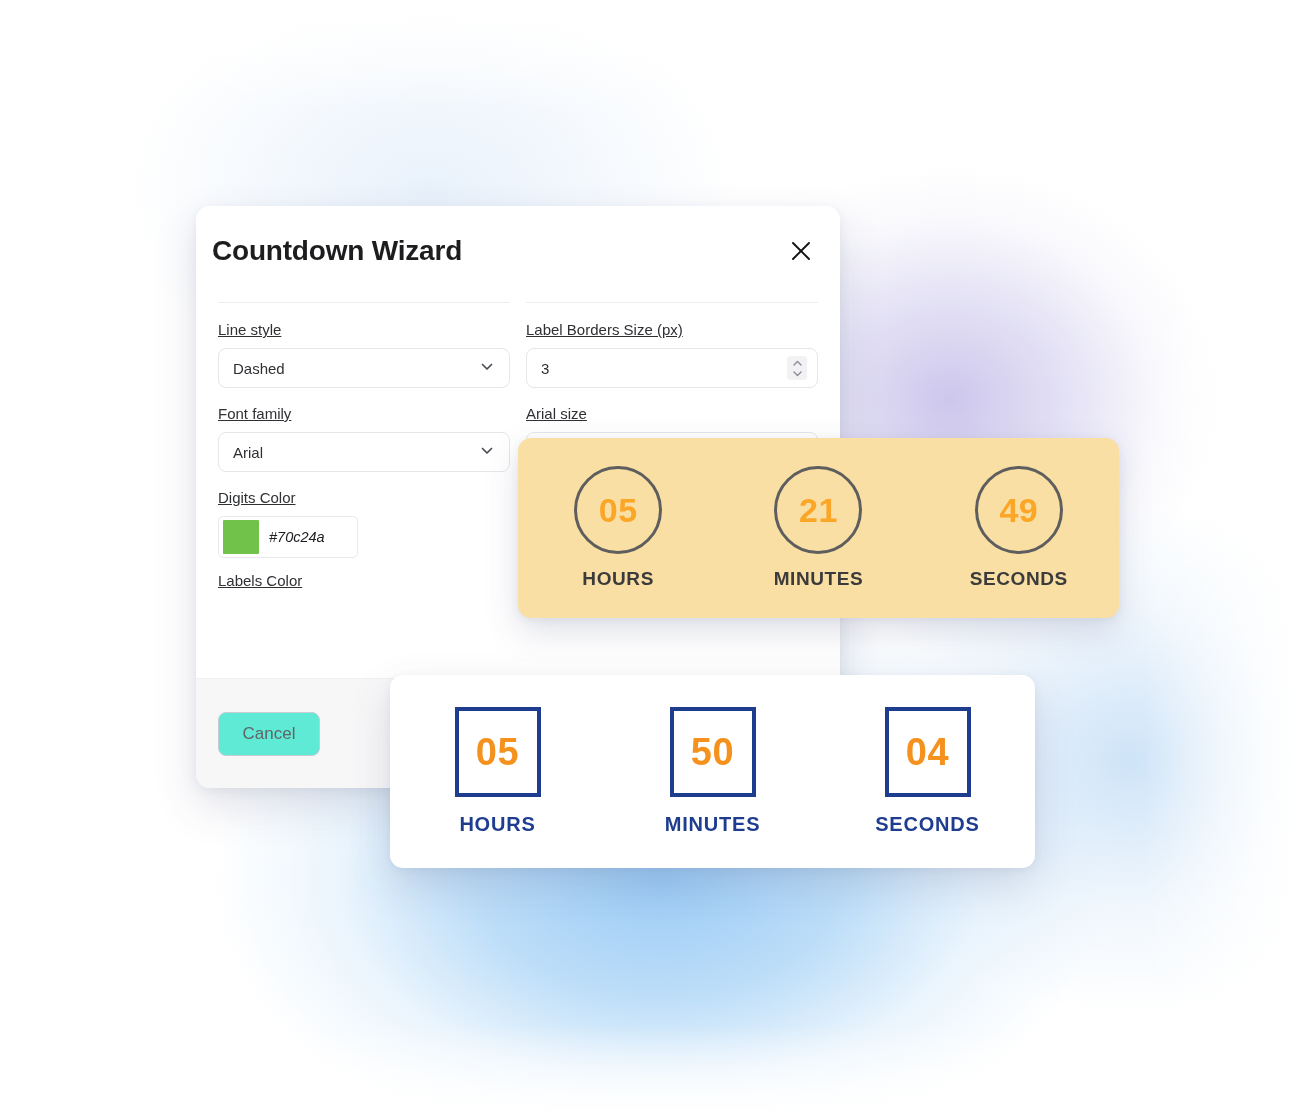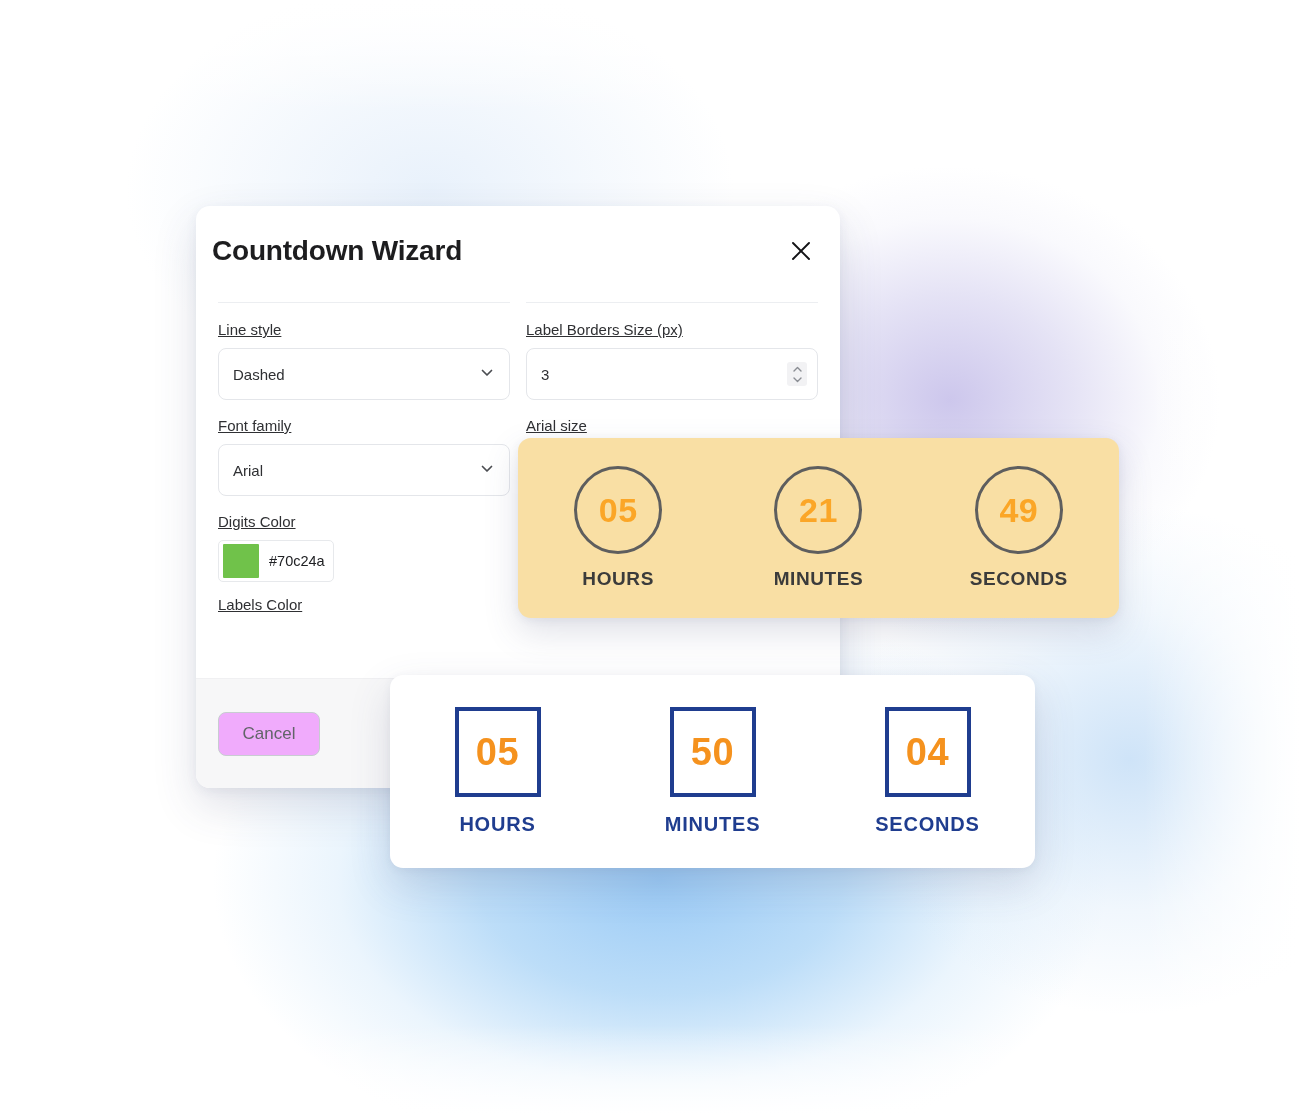--- a/index.html
+++ b/index.html
@@ -119,21 +119,21 @@
   .field-label {
     font-size: 15px;
     color: #2f3033;
     margin-bottom: 9px;
     line-height: 1.2;
     text-decoration: underline;
   }
 
   .control {
     position: relative;
-    height: 52px;
+    height: 40px;
     border: 1px solid #e4e6ea;
     border-radius: 8px;
     background: #ffffff;
     display: flex;
     align-items: center;
     padding: 0 14px;
     margin-bottom: 17px;
     font-size: 15px;
     color: #2f3033;
     cursor: pointer;
@@ -166,24 +166,25 @@
   }
 
   
   .color-row {
     height: 42px;
     border: 1px solid #e7e9ec;
     border-radius: 5px;
     background: #ffffff;
     display: inline-flex;
     align-items: center;
-    width: 116px;
+    width: 140px;
     margin-bottom: 14px;
     overflow: hidden;
     cursor: pointer;
+    font-style: italic;
   }
   .swatch {
     width: 36px;
     height: 34px;
     margin-left: 4px;
     flex: 0 0 auto;
     border-radius: 1px;
   }
   .hexval {
     font-size: 14.5px;
@@ -204,21 +205,21 @@
     display: flex;
     align-items: center;
     padding-left: 22px;
   }
   .cancel-btn {
     height: 44px;
     min-width: 102px;
     padding: 0 20px;
     border: 1px solid #c8ccd2;
     border-radius: 8px;
-    background: #f0abfc;
+    background: #5eead4;
     color: #616468;
     font-size: 17px;
     font-family: "Liberation Sans", sans-serif;
     cursor: pointer;
   }
 
   
   #preview-yellow {
     position: absolute;
     left: 518px;

